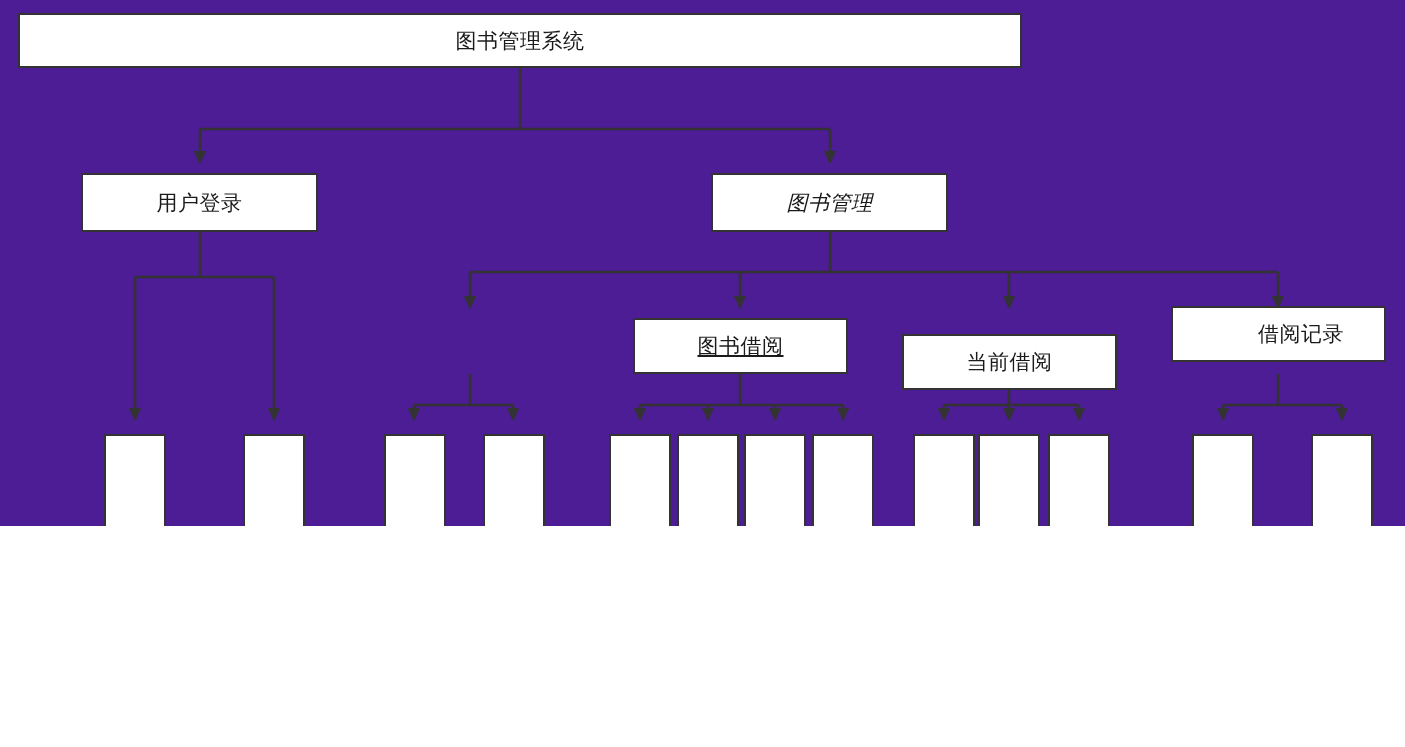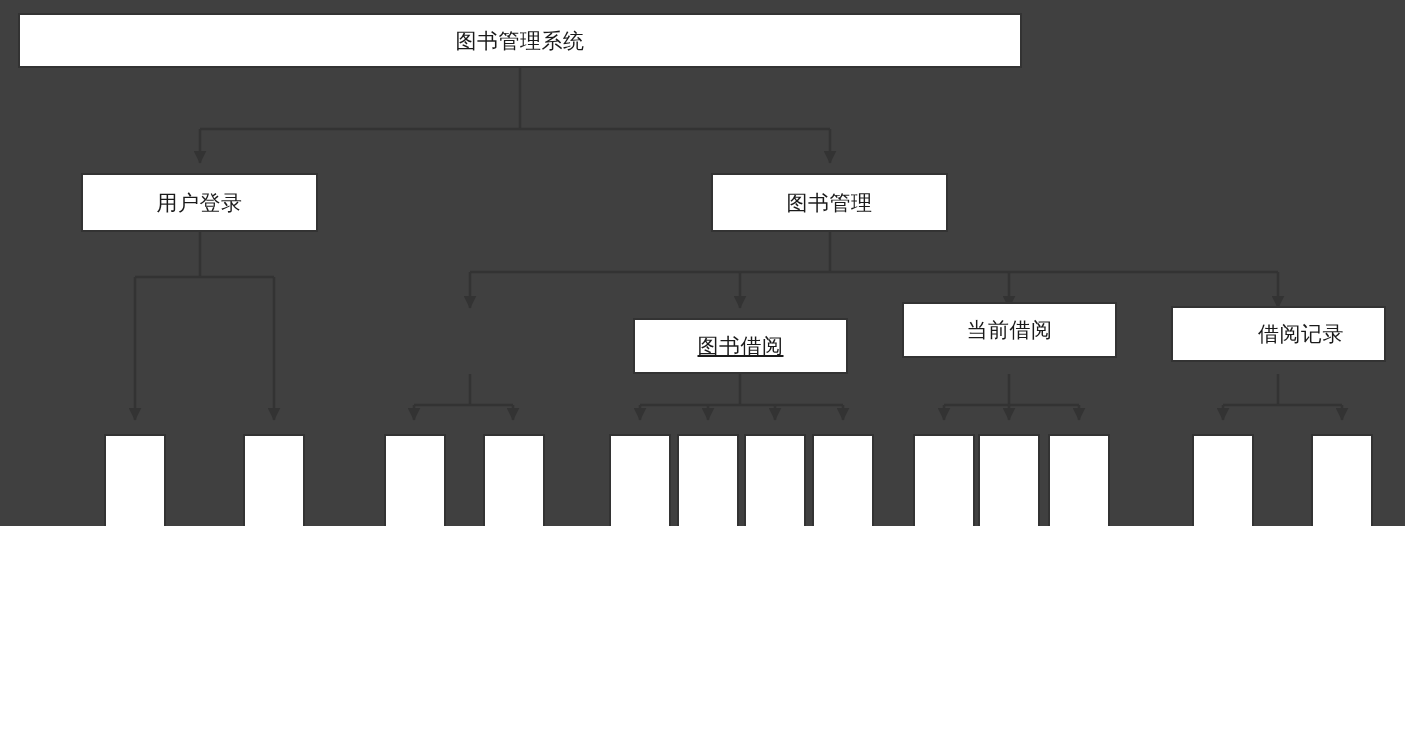--- a/index.html
+++ b/index.html
@@ -7,21 +7,21 @@
     padding: 0;
     background: #ffffff;
   }
   body {
     font-family: "Liberation Sans", "DejaVu Sans", sans-serif;
   }
   #canvas {
     position: relative;
     width: 1405px;
     height: 526px;
-    background: #404040;
+    background: #4c1d95;
     overflow: hidden;
   }
   #edges {
     position: absolute;
     left: 0;
     top: 0;
     width: 1405px;
     height: 747px;
     pointer-events: none;
   }
@@ -117,28 +117,28 @@
     </g>
   </svg>
 
   <div class="node h-node" style="left:18px; top:13px; width:1004px; height:55px;">
     <span>图书管理系统</span>
   </div>
 
   <div class="node h-node" style="left:81px; top:173px; width:237px; height:59px;">
     <span>用户登录</span>
   </div>
-  <div class="node h-node" style="left:711px; top:173px; width:237px; height:59px;">
+  <div class="node h-node" style="left:711px; top:173px; width:237px; height:59px;font-style:italic;">
     <span>图书管理</span>
   </div>
 
   <div class="node h-node" style="left:633px; top:318px; width:215px; height:56px;text-decoration:underline;">
     <span>图书借阅</span>
   </div>
-  <div class="node h-node" style="left:902px; top:302px; width:215px; height:56px;">
+  <div class="node h-node" style="left:902px; top:334px; width:215px; height:56px;">
     <span>当前借阅</span>
   </div>
   <div class="node h-node" style="left:1171px; top:306px; width:215px; height:56px;padding-left:45px;">
     <span>借阅记录</span>
   </div>
 
   <div class="node v-node" style="left:104px; top:434px; width:62px; height:299px;">
     <span class="v-text">用户登录</span>
   </div>
   <div class="node v-node" style="left:243px; top:434px; width:62px; height:299px;">

